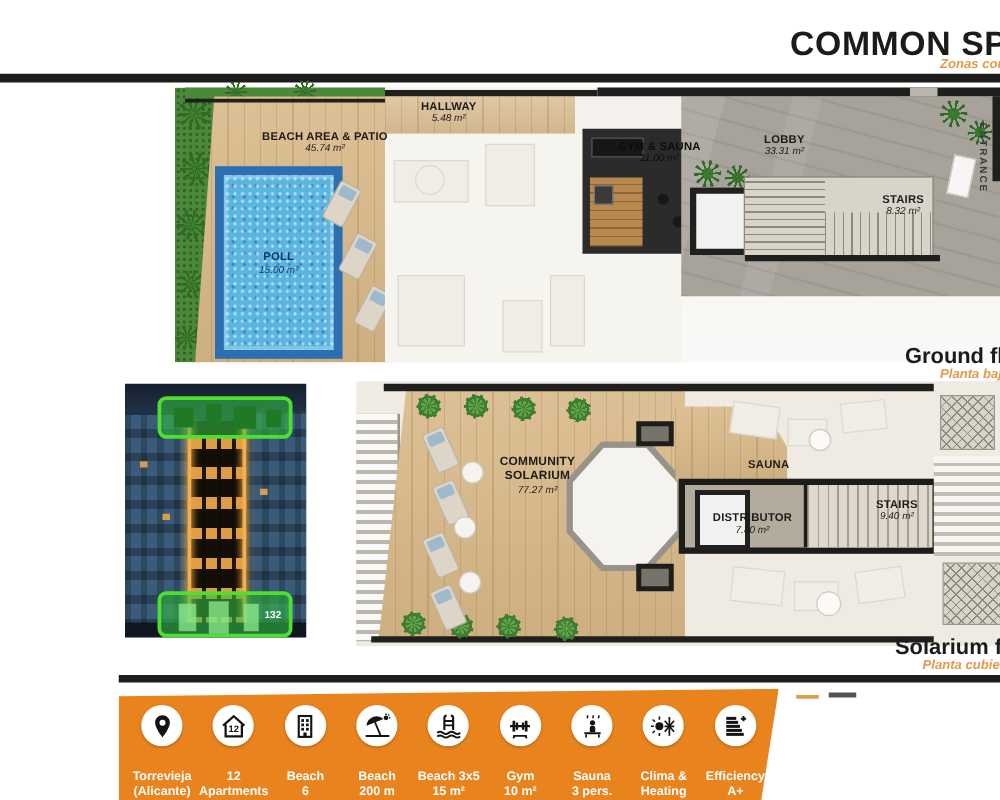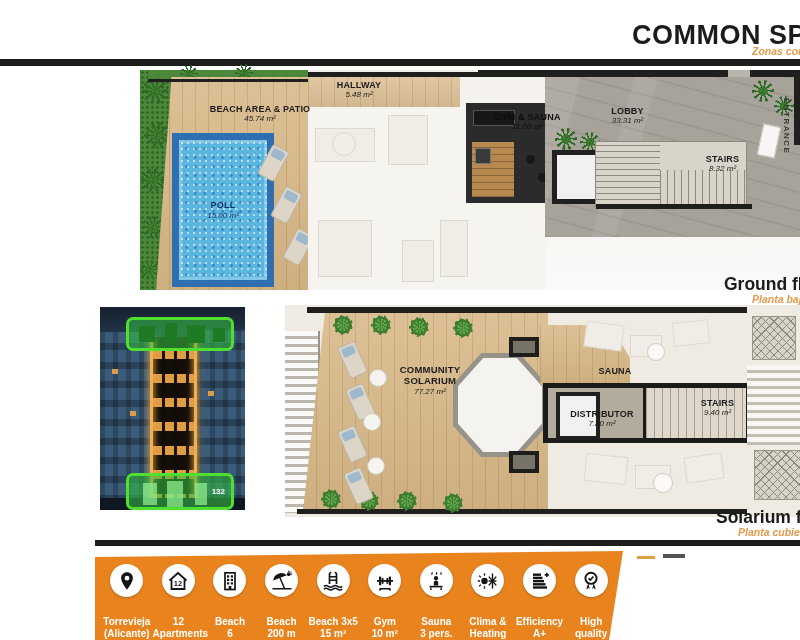--- a/index.html
+++ b/index.html
@@ -481,29 +481,15 @@
           <rect x="4" y="16.3" width="14" height="2.4" fill="#141414"></rect>
           <path d="M17.8 2.8 v4.2 M15.7 4.9 h4.2" fill="none" stroke="#141414" stroke-width="1.6"></path>
         </svg>
       </div>
       <div class="flabel">
         <div>Efficiency</div>
         <div>A+</div>
       </div>
     </div>
 
-    <div class="feat">
-      <div class="circ">
-        <svg viewBox="0 0 22 22" width="22" height="22">
-          <circle cx="11" cy="8.3" r="5.6" fill="none" stroke="#141414" stroke-width="1.9"></circle>
-          <path d="M8.6 8.3 l1.7 1.8 l3.1-3.6" fill="none" stroke="#141414" stroke-width="1.7"></path>
-          <path d="M8.2 13.2 L6.2 19.5 L8.9 17.7 L10.1 20 Z" fill="#141414"></path>
-          <path d="M13.8 13.2 L15.8 19.5 L13.1 17.7 L11.9 20 Z" fill="#141414"></path>
-        </svg>
-      </div>
-      <div class="flabel">
-        <div>High</div>
-        <div>quality</div>
-      </div>
-    </div>
 
   </div>
 </div>
 
 </body></html>

